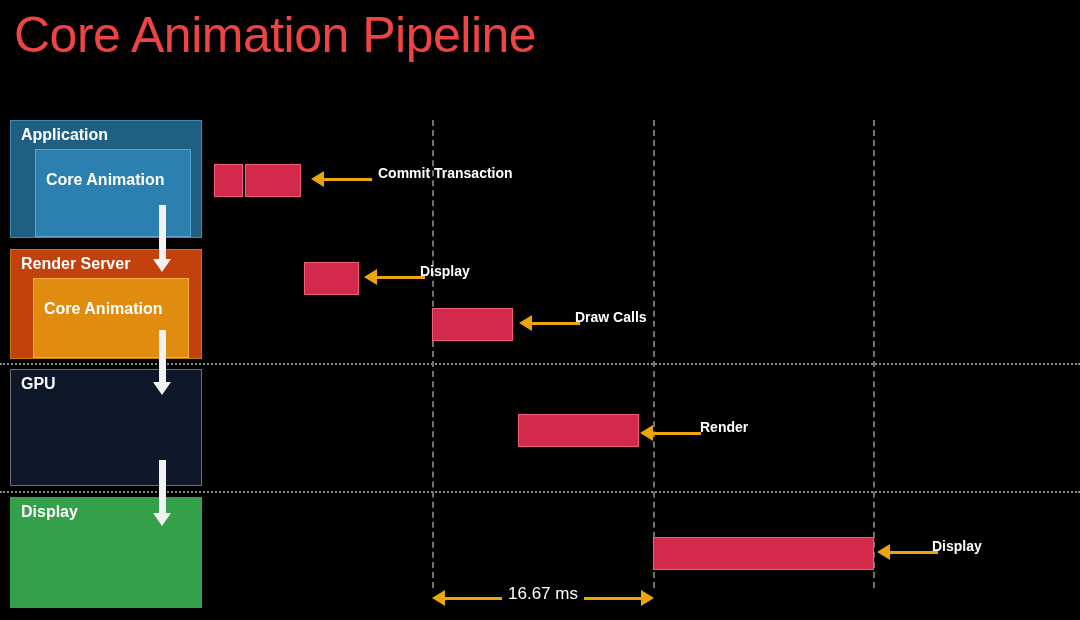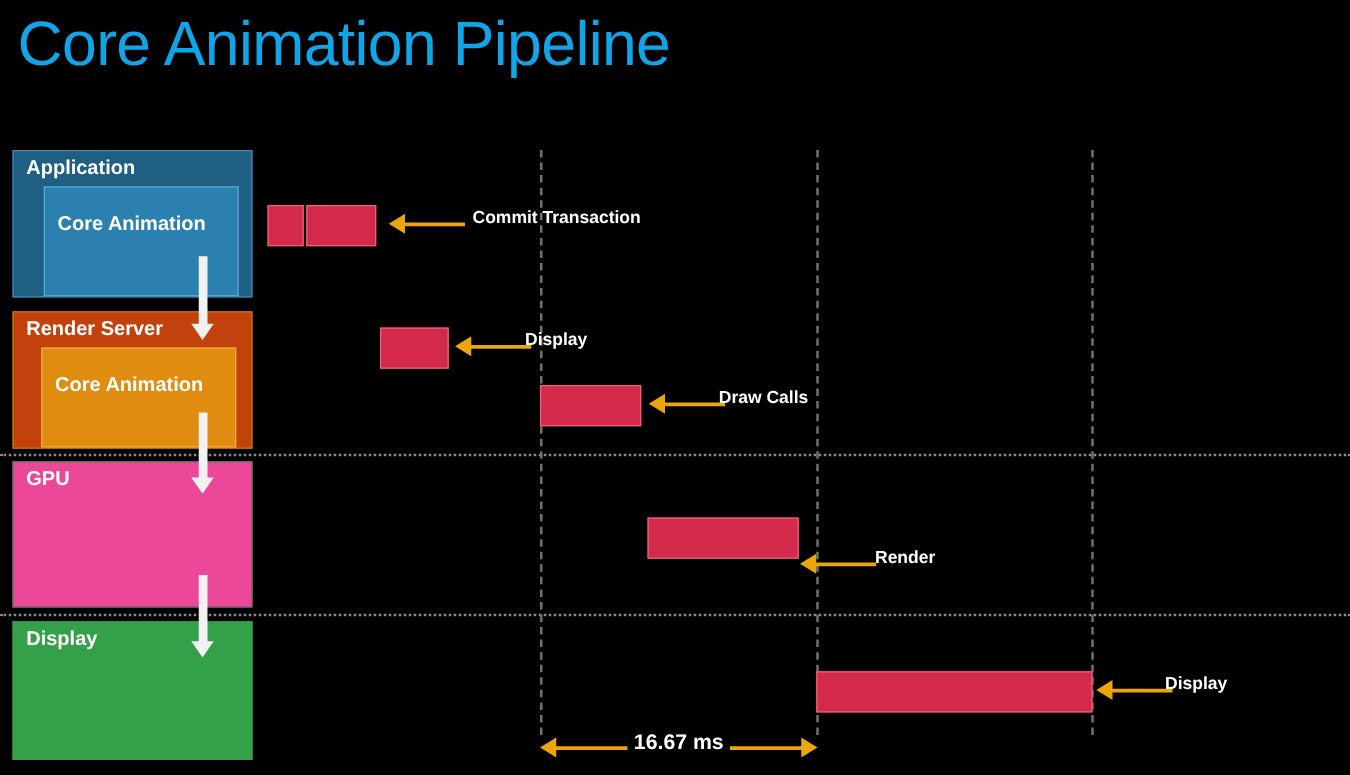--- a/index.html
+++ b/index.html
@@ -26,21 +26,21 @@
   }
 
   
   .title {
     position: absolute;
     left: 14px;
     top: 6px;
     font-size: 50px;
     font-weight: 400;
     letter-spacing: -0.5px;
-    color: #0ea5e9;
+    color: #ef4444;
     font-family: "Liberation Sans", sans-serif;
     white-space: nowrap;
   }
 
   
   .stage-box {
     position: absolute;
     box-sizing: border-box;
   }
   .stage-label {
@@ -86,21 +86,21 @@
   }
   #inner-render-server {
     left: 22px; top: 28px; width: 156px; height: 80px;
     background: #e08c10;
     border: 1px solid #f4ae3c;
   }
 
   
   #box-gpu {
     left: 10px; top: 369px; width: 192px; height: 117px;
-    background: #ec4899;
+    background: #0f172a;
     border: 1px solid #6e6e6e;
   }
 
   
   #box-display {
     left: 10px; top: 497px; width: 192px; height: 111px;
     background: #34a04a;
     border: 1px solid #34a04a;
   }
 
@@ -214,21 +214,21 @@
     border-top: 8.5px solid transparent;
     border-bottom: 8.5px solid transparent;
     border-left: 13px solid #eda50c;
   }
   #measure .m-label {
     position: absolute;
     left: 0; right: 0;
     top: -4px;
     text-align: center;
     font-size: 17px;
-    font-weight: 700;
+    font-weight: 400;
     color: #ffffff;
   }
 </style>
 </head>
 <body>
 
 <div id="slide">
 
   <div class="title">Core Animation Pipeline</div>
 
@@ -293,21 +293,21 @@
     <div class="shaft" style="width:50px;"></div>
     <div class="caption" style="left:56px;">Display</div>
   </div>
 
   <div class="callout" style="left:519px; top:313px; width:55px;">
     <div class="head"></div>
     <div class="shaft" style="width:50px;"></div>
     <div class="caption" style="left:56px;">Draw Calls</div>
   </div>
 
-  <div class="callout" style="left:640px; top:441px; width:55px;">
+  <div class="callout" style="left:640px; top:423px; width:55px;">
     <div class="head"></div>
     <div class="shaft" style="width:50px;"></div>
     <div class="caption" style="left:60px;">Render</div>
   </div>
 
   <div class="callout" style="left:877px; top:542px; width:55px;">
     <div class="head"></div>
     <div class="shaft" style="width:50px;"></div>
     <div class="caption" style="left:55px;">Display</div>
   </div>

